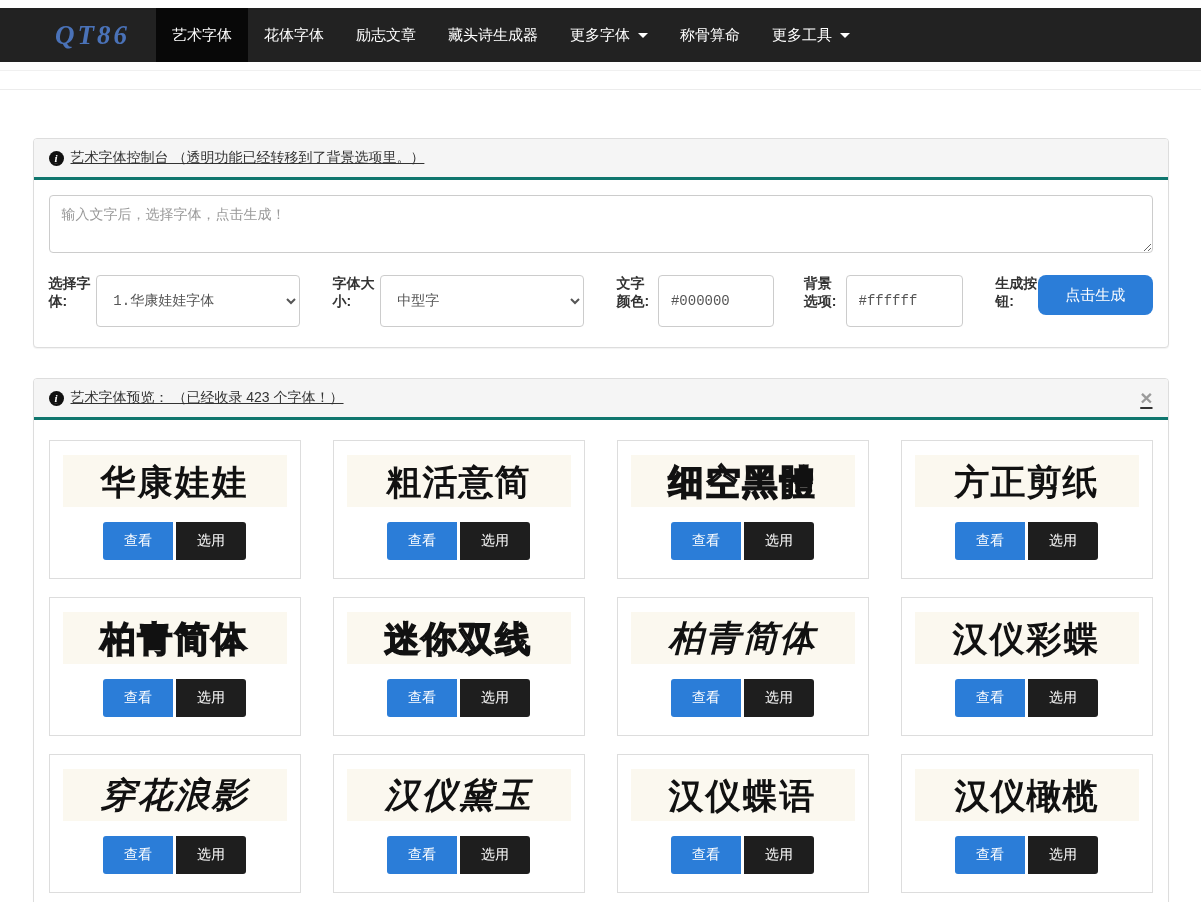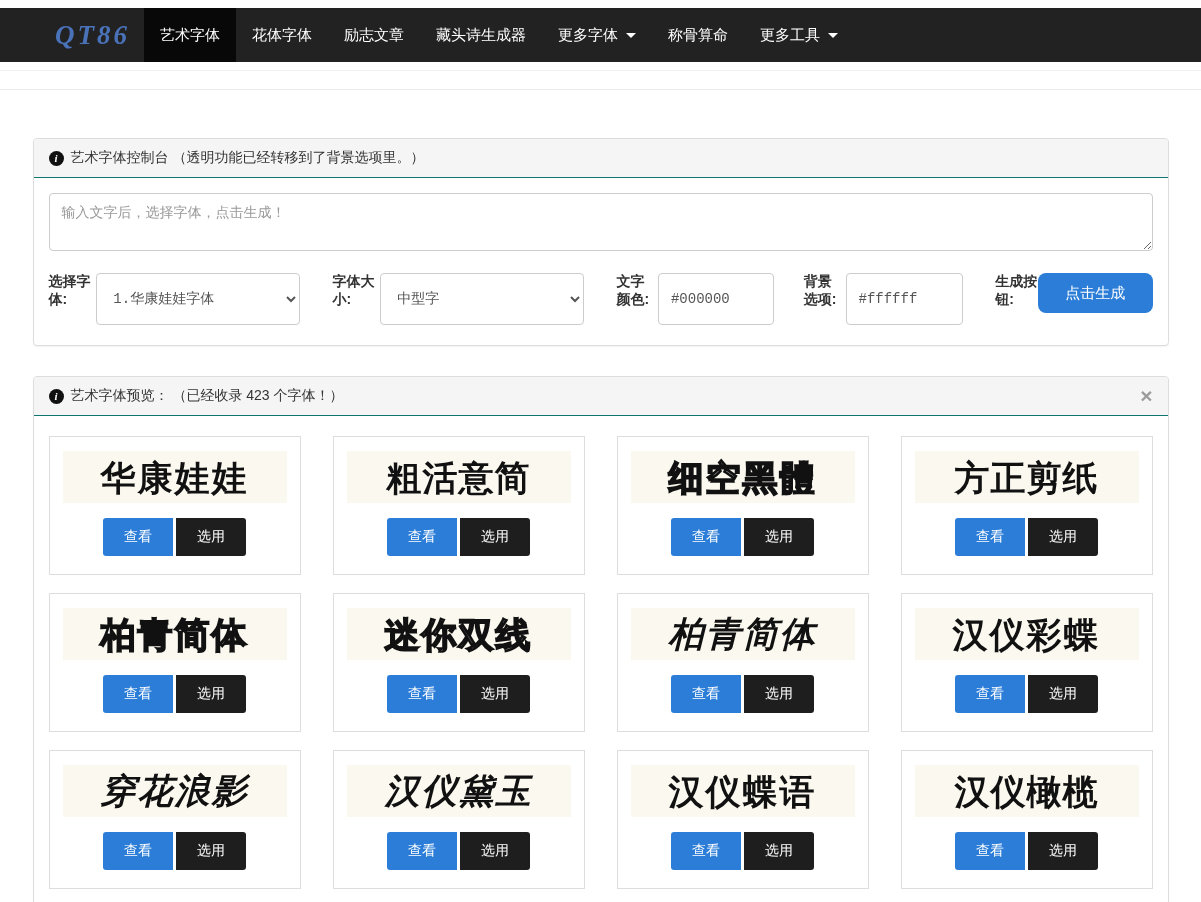--- a/index.html
+++ b/index.html
@@ -9,21 +9,21 @@
     background:#fff;
     font-family:"Liberation Sans", sans-serif;
     color:#333;
   }
   
   .topgap { height:8px; background:#fff; }
   .navbar {
     height:54px; background:#222; display:flex; align-items:stretch;
   }
   .brand {
-    display:flex; align-items:center; padding:0 14px 0 55px;
+    display:flex; align-items:center; padding:0 26px 0 55px;
     font-family:"Liberation Serif", serif;
     font-style:italic; font-weight:bold; font-size:27px;
     color:#4a72b8; letter-spacing:3px; cursor:pointer;
   }
   .nav-items { display:flex; align-items:stretch; flex:1; }
   .nav-item {
     display:flex; align-items:center; gap:6px; padding:0 16px;
     color:#fff; font-size:15px; cursor:pointer; white-space:nowrap;
   }
   .nav-item.active { background:#080808; }
@@ -41,24 +41,24 @@
   }
   
   .container { width:1136px; margin:0 auto; }
   .panel {
     border:1px solid #ddd; border-radius:4px; background:#fff;
     box-shadow:0 1px 1px rgba(0,0,0,0.05);
   }
   .panel-console { margin-top:48px; }
   .panel-preview { margin-top:30px; }
   .panel-heading {
-    background:#f5f5f5; border-bottom:1px solid #0f766e;
+    background:#f5f5f5; border-bottom:3px solid #0f766e;
     border-radius:3px 3px 0 0;
     padding:10px 15px; font-size:14px; color:#333;
-    display:flex; align-items:center; gap:7px;
+    display:flex; align-items:center; gap:7px;text-decoration:underline;
   }
   .panel-heading .spacer { flex:1; }
   .info-icon {
     display:inline-flex; align-items:center; justify-content:center;
     width:15px; height:15px; border-radius:50%export; border-radius:50%;
     background:#111; color:#fff; flex:0 0 15px;
     font-family:"Liberation Serif", serif; font-style:italic;
     font-weight:bold; font-size:11px; line-height:1;
   }
   .info-icon::before { content:"i"; }

